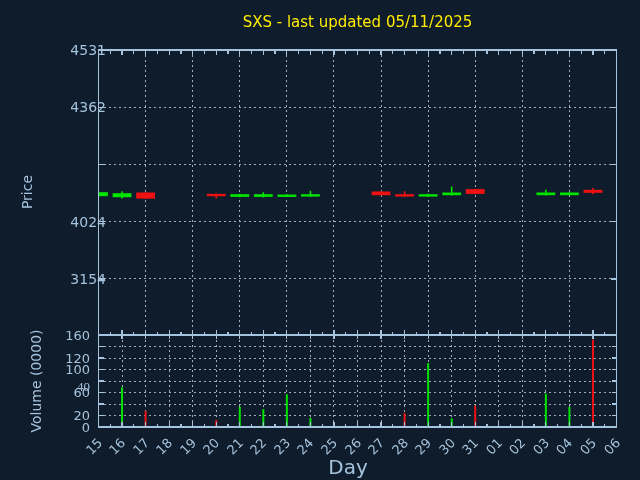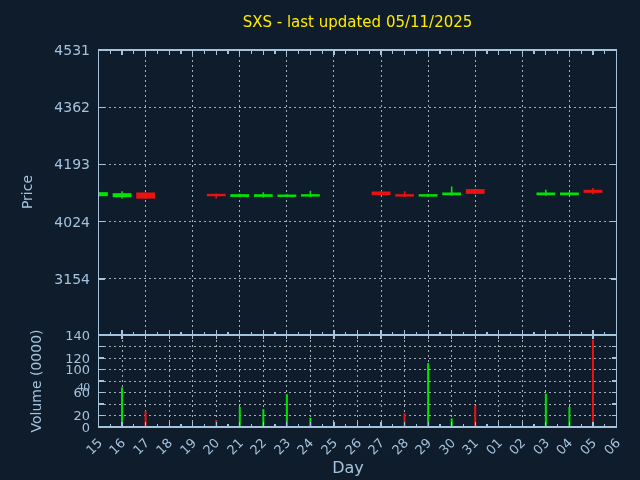--- a/index.html
+++ b/index.html
@@ -5,22 +5,22 @@
   html,body{margin:0;padding:0;}
   #stage{
     position:relative;width:640px;height:480px;overflow:hidden;
     font-family:"DejaVu Sans","Liberation Sans",sans-serif;
   }
   .lbl{position:absolute;white-space:nowrap;}
   #title{top:13px;left:98px;width:519px;text-align:center;font-size:15px;}
   #price-label,#volume-label{transform:translate(-50%,-50%) rotate(-90deg);font-size:14px;}
   #price-label{left:27px;top:192px;}
   #volume-label{left:36px;top:381px;}
-  #day-label{left:348px;top:467px;transform:translate(-50%,-50%);font-size:16px;}
-  .ytick{left:0;width:90px;text-align:right;font-size:14px;}
+  #day-label{left:348px;top:467px;transform:translate(-50%,-50%);font-size:20px;}
+  .ytick{left:16px;width:90px;text-align:right;font-size:14px;}
   .vtick{left:0;width:90px;text-align:right;font-size:13px;}
   .xtick{width:40px;text-align:right;font-size:13px;transform-origin:100% 50%;transform:rotate(-45deg);font-size:13px;}
   svg{position:absolute;left:0;top:0;}
 </style>
 </head>
 <body>
 
 <div id="stage" style="background: rgb(14, 28, 43); color: rgb(166, 195, 221);">
   <svg id="plot" width="640" height="480">
       <defs>
@@ -315,24 +315,23 @@
       <line x1="604.7272727272727" y1="50" x2="604.7272727272727" y2="53.5" stroke="#a6c3dd" stroke-width="1.2" shape-rendering="crispEdges"></line>
       <line x1="604.7272727272727" y1="331.5" x2="604.7272727272727" y2="335" stroke="#a6c3dd" stroke-width="1.2" shape-rendering="crispEdges"></line>
       <line x1="604.7272727272727" y1="423.5" x2="604.7272727272727" y2="427" stroke="#a6c3dd" stroke-width="1.2" shape-rendering="crispEdges"></line>
     </svg>
   <div class="lbl" id="title" style="color: rgb(255, 236, 0);">SXS - last updated 05/11/2025</div>
   <div class="lbl" id="price-label">Price</div>
   <div class="lbl" id="volume-label">Volume (0000)</div>
   <div class="lbl" id="day-label">Day</div>
 <div class="lbl ytick" style="top: 42px;">4531</div>
     <div class="lbl ytick" style="top: 99.2031px;">4362</div>
-    <div class="lbl ytick" style="top: 156.406px;">4193</div>
     <div class="lbl ytick" style="top: 213.609px; text-align: right;">4024</div>
     <div class="lbl ytick" style="top: 270.812px;">3154</div>
-    <div class="lbl vtick" style="top: 327.5px;">140</div>
+    <div class="lbl vtick" style="top: 327.5px;">160</div>
     <div class="lbl vtick" style="top: 350.5px;">120</div>
     <div class="lbl vtick" style="top: 362px;">100</div>
     <div class="lbl vtick" style="top: 385px;">60</div>
     <div class="lbl vtick" style="top: 379px; font-family: Liberation Serif, serif;">40</div>
     <div class="lbl vtick" style="top: 408px;">20</div>
     <div class="lbl vtick" style="top: 419.5px;">0</div>
     <div class="lbl xtick" style="left: 59.5px; top: 433px;">15</div>
     <div class="lbl xtick" style="left: 83.0455px; top: 433px;">16</div>
     <div class="lbl xtick" style="left: 106.591px; top: 433px;">17</div>
     <div class="lbl xtick" style="left: 130.136px; top: 433px;">18</div>

